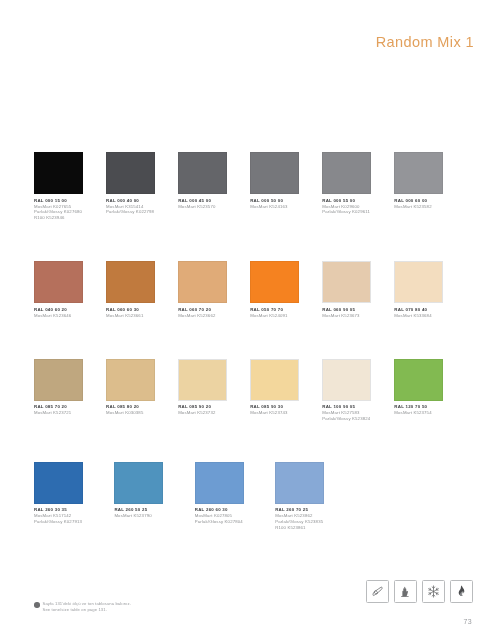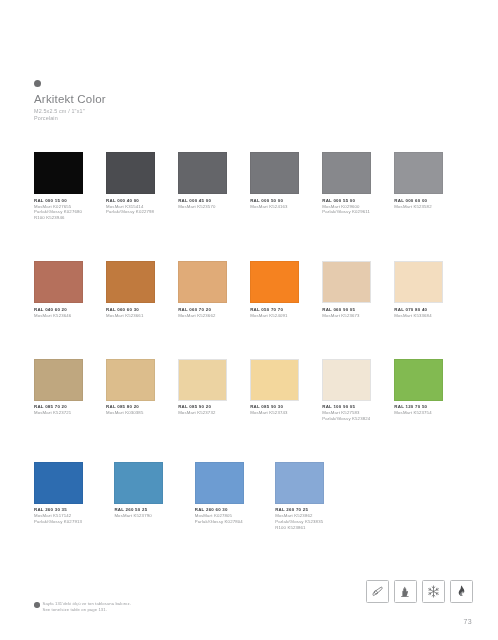--- a/index.html
+++ b/index.html
@@ -81,27 +81,22 @@
   .pageno{
     position:absolute;right:26px;top:618px;
     font-size:7px;color:#9b9da0;letter-spacing:.3px;
   }
 </style>
 </head>
 <body>
 
 <div class="page">
 
-
-  <div class="prod">
-    <span class="prod-mark"></span>
-    <div class="prod-name">Arkitekt Color</div>
-    <div class="prod-size">M2.5x2.5 cm / 1"x1"</div>
-    <div class="prod-mat">Porcelain</div>
-  </div>
+  <div class="header-title">Random Mix 1</div>
+
 
   <div class="grid" id="swatch-grid">
       <div class="row row-1">
         <div class="cell">
           <span class="chip" style="background: rgb(10, 10, 10);"></span>
           <div class="codes">
             <div class="code-main">RAL 000 15 00</div>
             <div class="code-sub">MosMart K027655</div>
             <div class="code-sub">Parlak/Glossy K027680</div>
             <div class="code-sub">R100 K523946</div>

